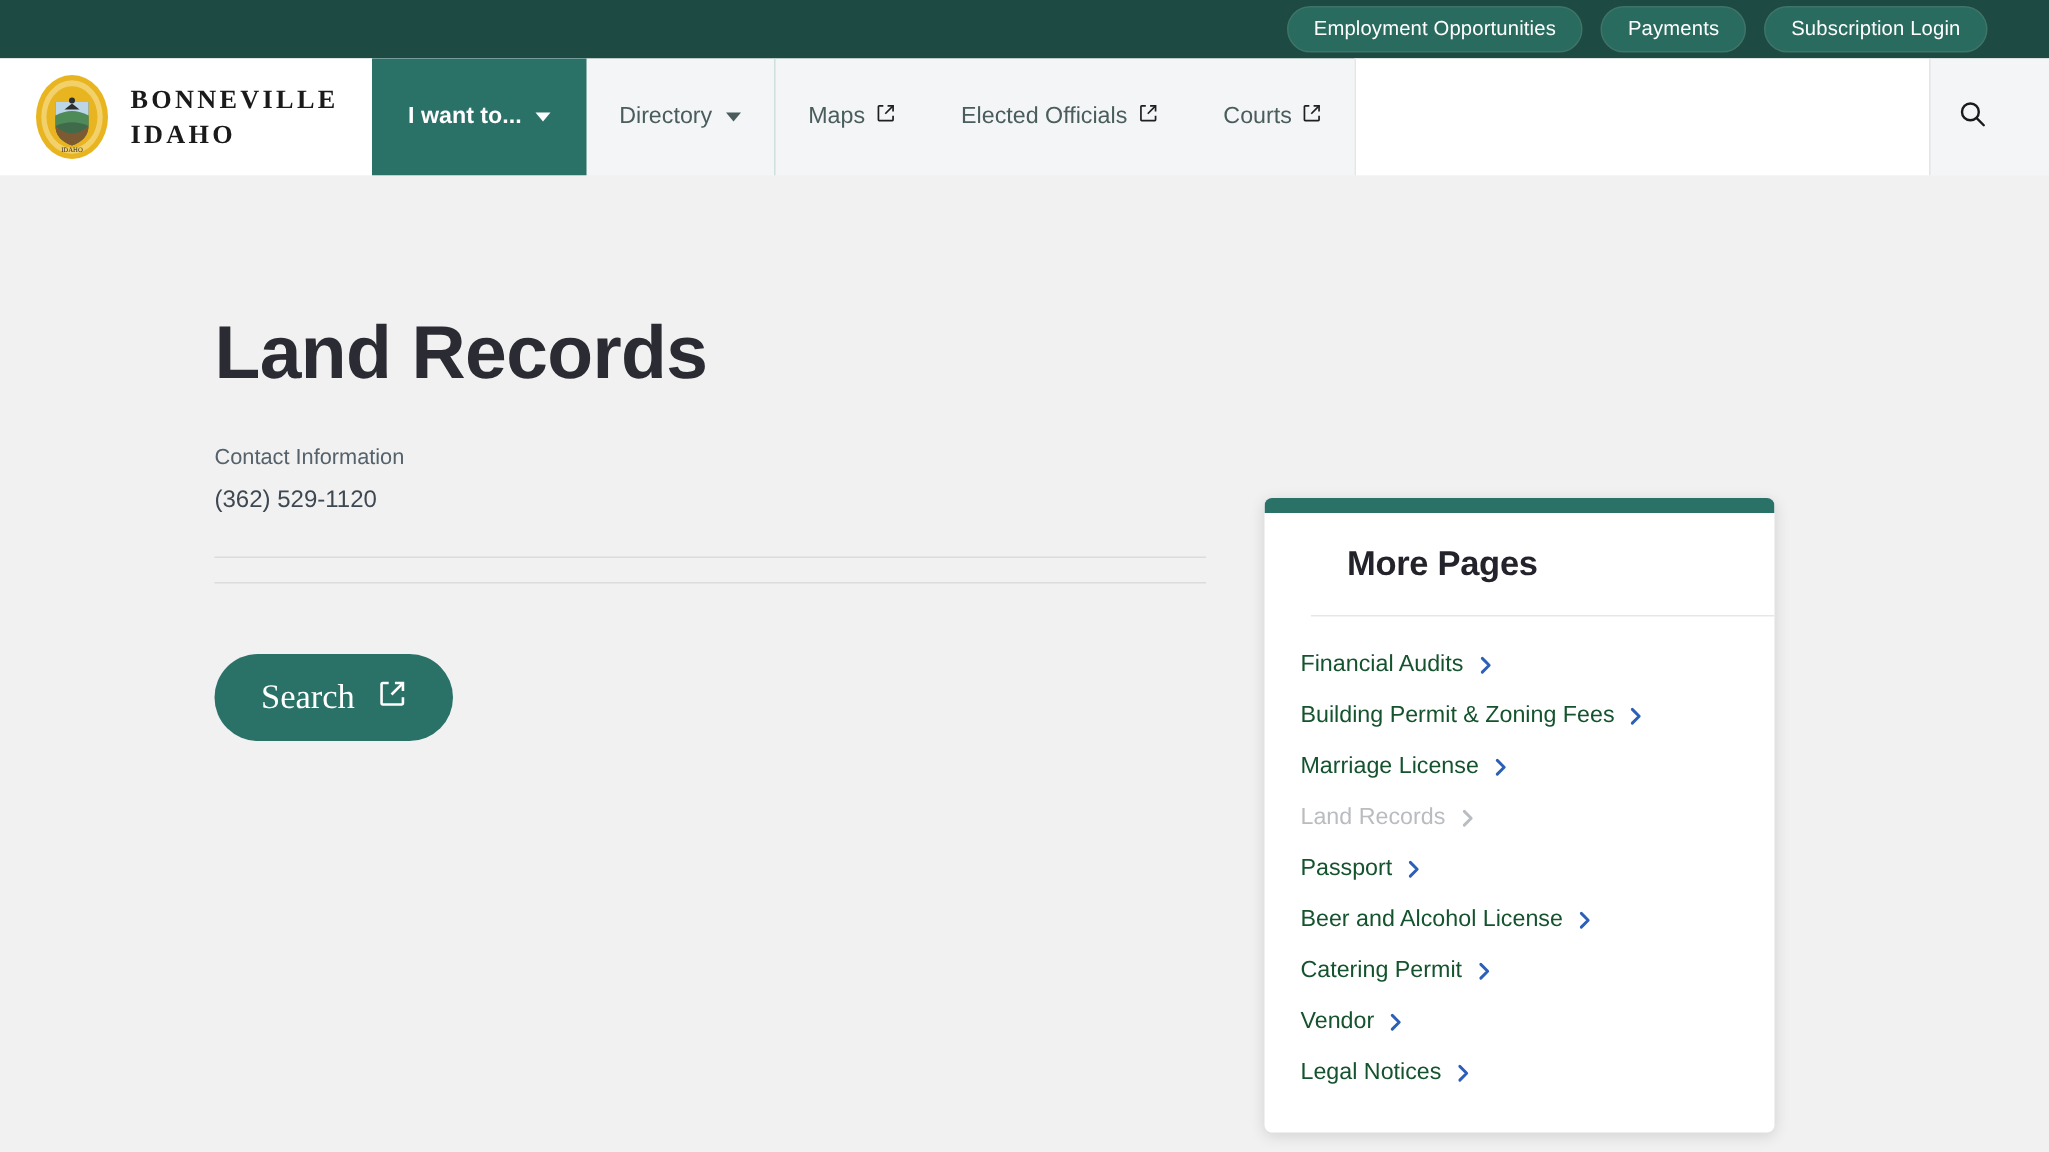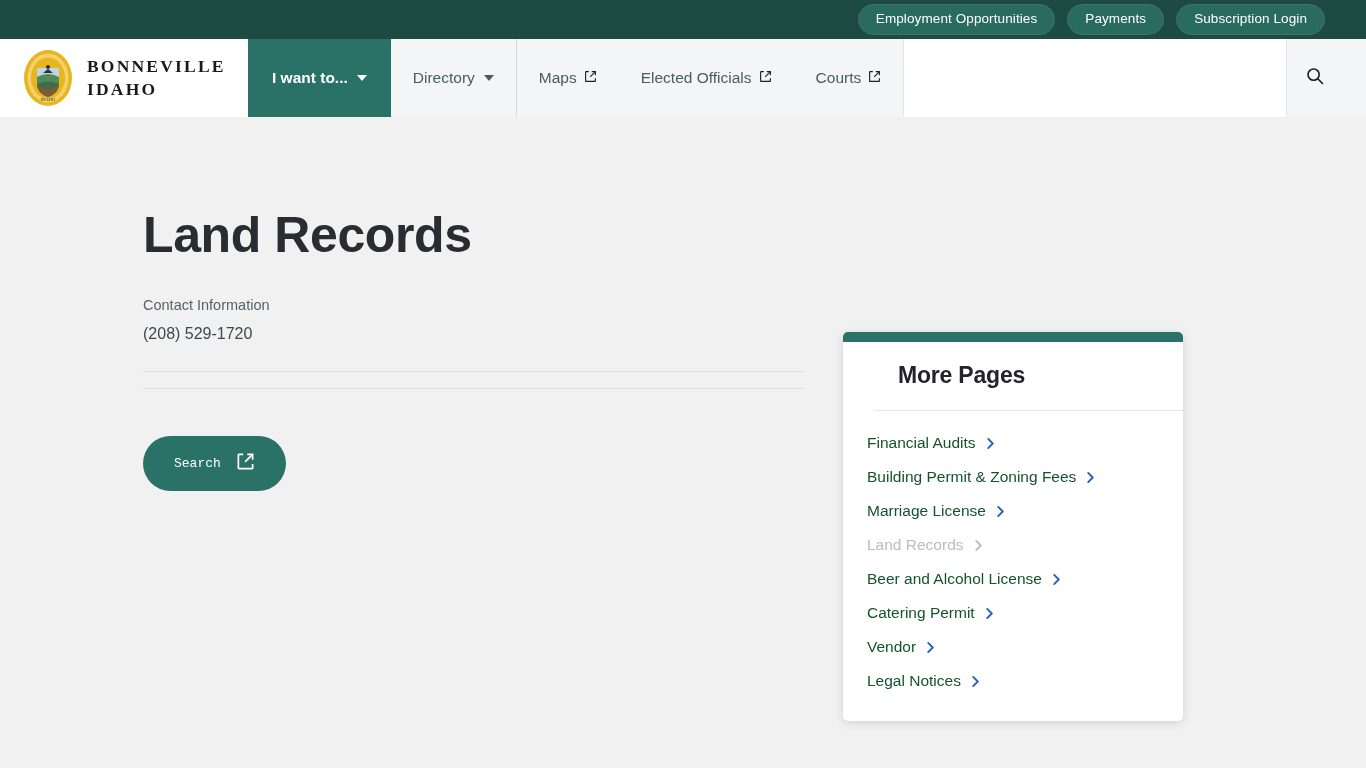--- a/index.html
+++ b/index.html
@@ -167,28 +167,28 @@
     margin: 0;
   }
   hr.rule + hr.rule { margin-top: 16px; }
 
   .search-cta {
     display: inline-flex;
     align-items: center;
     gap: 15px;
     background: #2a7268;
     color: #ffffff;
-    font-size: 13px;
+    font-size: 23px;
     font-weight: 500;
     padding: 16px 31px;
     border: 0;
     border-radius: 999px;
     cursor: pointer;
     margin-top: 47px;
-    font-family: Liberation Mono, monospace;
+    font-family: Liberation Serif, serif;
   }
 
   
   .card {
     position: absolute;
     left: 843px;
     top: 215px;
     width: 340px;
     background: #ffffff;
     border-radius: 5px;
@@ -317,21 +317,21 @@
     </span>
   </div>
   <div class="nav-tail"></div>
 </div>
 
 <div class="page">
 
   <div class="content">
     <h1 class="page-title">Land Records</h1>
     <div class="contact-label">Contact Information</div>
-    <div class="contact-phone">(208) 529-1720</div>
+    <div class="contact-phone">(362) 529-1120</div>
     <hr class="rule">
     <hr class="rule">
 
     <button class="search-cta">
       <span>Search</span>
       <span>
         <svg width="19" height="19" viewBox="0 0 16 16" fill="none" stroke="#ffffff" stroke-width="1.45">
           <path d="M6 2H2.6A.6.6 0 0 0 2 2.6v10.8a.6.6 0 0 0 .6.6h10.8a.6.6 0 0 0 .6-.6V10"></path>
           <path d="M9.5 2H14v4.5"></path>
             <path d="M14 2L7.6 8.4"></path>
@@ -376,20 +376,28 @@
 
       <a class="card-link disabled">
         <span>Land Records</span>
         <span class="chev">
           <svg width="11" height="13" viewBox="0 0 12 14" fill="none" stroke="#b9bcc0" stroke-width="2.1" stroke-linecap="round" stroke-linejoin="round">
               <path d="M3.5 2L8.5 7l-5 5"></path>
             </svg>
         </span>
       </a>
 
+      <a class="card-link">
+        <span>Passport</span>
+        <span class="chev">
+          <svg width="11" height="13" viewBox="0 0 12 14" fill="none" stroke="#2b5fb8" stroke-width="2.1" stroke-linecap="round" stroke-linejoin="round">
+              <path d="M3.5 2L8.5 7l-5 5"></path>
+            </svg>
+        </span>
+      </a>
 
       <a class="card-link">
         <span>Beer and Alcohol License</span>
         <span class="chev">
           <svg width="11" height="13" viewBox="0 0 12 14" fill="none" stroke="#2b5fb8" stroke-width="2.1" stroke-linecap="round" stroke-linejoin="round">
               <path d="M3.5 2L8.5 7l-5 5"></path>
             </svg>
         </span>
       </a>
 

